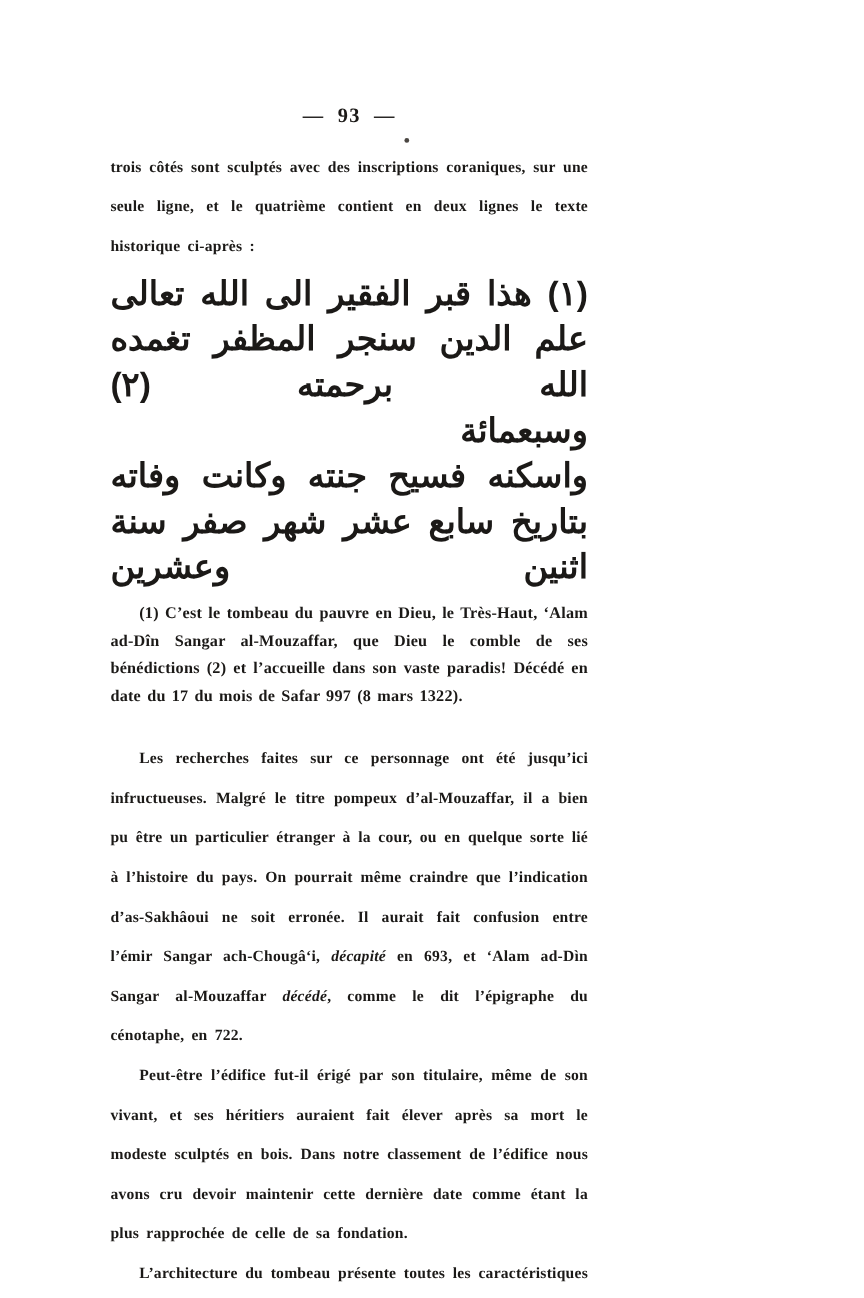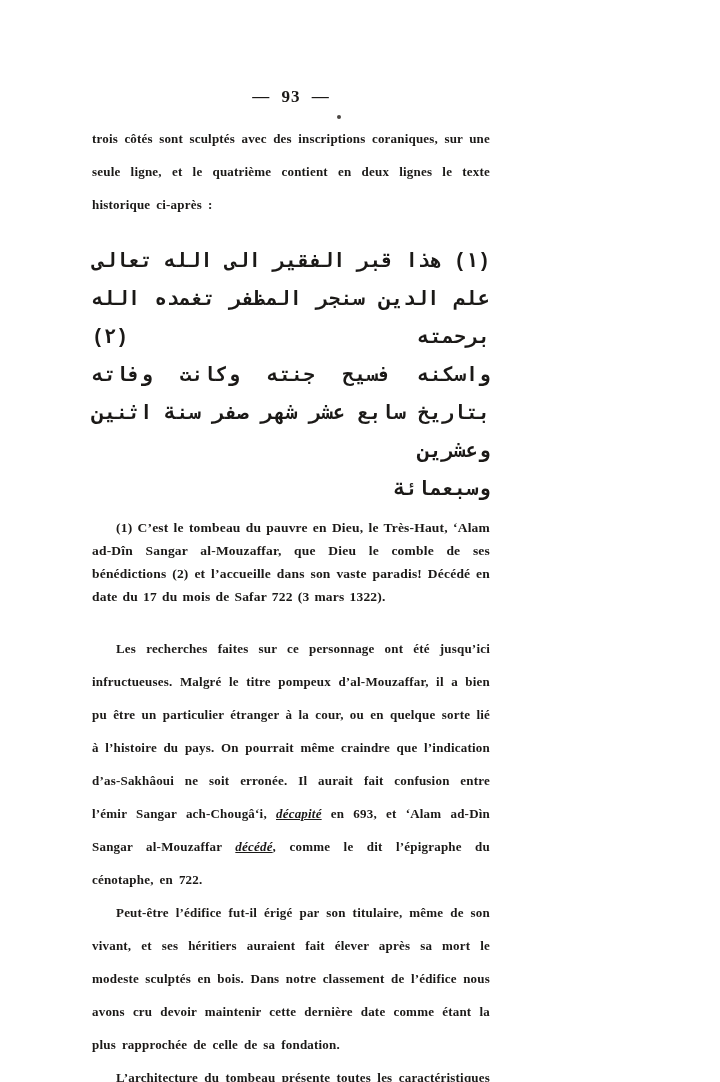--- a/index.html
+++ b/index.html
@@ -26,68 +26,68 @@
   .para {
     margin: 0;
     font-size: 13px;
     line-height: 33px;
     text-align: justify;
     word-spacing: 2.5px;
     letter-spacing: 0.2px;
   }
   .arabic {
     direction: rtl;
-    margin-top: 22px;
-    font-family: Liberation Mono, monospace;
+    margin-top: 5px;
+    font-family: Liberation Sans, sans-serif;
     font-weight: bold;
-    font-size: 20px;
+    font-size: 28px;
     line-height: 38px;
   }
   .arabic-line {
     text-align: justify;
     text-align-last: justify;
   }
   .arabic-line.last {
     text-align-last: right;
   }
   .footnote {
     margin: 7px 0 0 0;
     font-size: 13.5px;
     line-height: 23px;
     text-align: justify;
     text-indent: 24px;
     word-spacing: 1.5px;
     letter-spacing: 0.2px;
   }
   .body-block { margin-top: 24px; }
   .indent { text-indent: 24px; }
-  .it { font-style: italic; text-decoration: underline; }
+  .it { font-style: italic; }
   .speck {
     position: absolute;
     width: 4px;
     height: 4px;
     background: #4a4642;
     border-radius: 50%;
   }
 </style>
 </head>
 <body>
 
 <div class="page">
   <div class="page-number">— 93 —</div>
 
   <p class="para intro">trois côtés sont sculptés avec des inscriptions coraniques, sur une seule ligne, et le quatrième contient en deux lignes le texte historique ci-après :</p>
 
   <div class="arabic" dir="rtl">
     <div class="arabic-line">(١) هذا قبر الفقير الى الله تعالى علم الدين سنجر المظفر تغمده الله برحمته (٢)</div>
+    <div class="arabic-line last">وسبعمائة</div>
     <div class="arabic-line">واسكنه فسيح جنته وكانت وفاته بتاريخ سابع عشر شهر صفر سنة اثنين وعشرين</div>
-    <div class="arabic-line last">وسبعمائة</div>
   </div>
 
-  <p class="footnote">(1) C’est le tombeau du pauvre en Dieu, le Très-Haut, ‘Alam ad-Dîn Sangar al-Mouzaffar, que Dieu le comble de ses bénédictions (2) et l’accueille dans son vaste paradis! Décédé en date du 17 du mois de Safar 722 (3 mars 1322).</p>
+  <p class="footnote">(1) C’est le tombeau du pauvre en Dieu, le Très-Haut, ‘Alam ad-Dîn Sangar al-Mouzaffar, que Dieu le comble de ses bénédictions (2) et l’accueille dans son vaste paradis! Décédé en date du 17 du mois de Safar 997 (8 mars 1322).</p>
 
   <div class="body-block">
       <p class="para indent"><span>Les recherches faites sur ce personnage ont été jusqu’ici infructueuses. Malgré le titre pompeux d’al-Mouzaffar, il a bien pu être un particulier étranger à la cour, ou en quelque sorte lié à l’histoire du pays. On pourrait même craindre que l’indication d’as-Sakhâoui ne soit erronée. Il aurait fait confusion entre l’émir Sangar ach-Chougâ‘i, </span><span class="it">décapité</span><span> en 693, et ‘Alam ad-Dìn Sangar al-Mouzaffar </span><span class="it">décédé</span><span>, comme le dit l’épigraphe du cénotaphe, en 722.</span></p>
       <p class="para indent"><span>Peut-être l’édifice fut-il érigé par son titulaire, même de son vivant, et ses héritiers auraient fait élever après sa mort le modeste sculptés en bois. Dans notre classement de l’édifice nous avons cru devoir maintenir cette dernière date comme étant la plus rapprochée de celle de sa fondation.</span></p>
       <p class="para indent"><span>L’architecture du tombeau présente toutes les caractéristiques les plus marquées des constructions de l’époque de Mohammad an-Nâçir. La salle est à plan rectangulaire; des encorbellements à stalactites sur les côtés nord et sud dans la zone de transition et se reliant au système des pendentifs réduisent le rectangle en carré à la naissance du tambour. Cet arrangement singulier, que je crois unique, résout avec une élégance exquise et point banale le problème du raccordement. La porte d’entrée actuelle près de l’angle nord-ouest est moderne. A l’intérieur, les parois en pierre de taille sont percées à l’est par une petite niche de prière et au nord par la baie d’une porte aujourd’hui murée, et terminées par des arcs en ogive. Un peu au-dessus de ces arcs sont situées deux petites fenêtres oblongues</span></p>
     </div>
 <div class="speck" style="left: 337px; top: 115px;"></div>
     <div class="speck" style="left: 654px; top: 1070px;"></div>
   </div>
 

